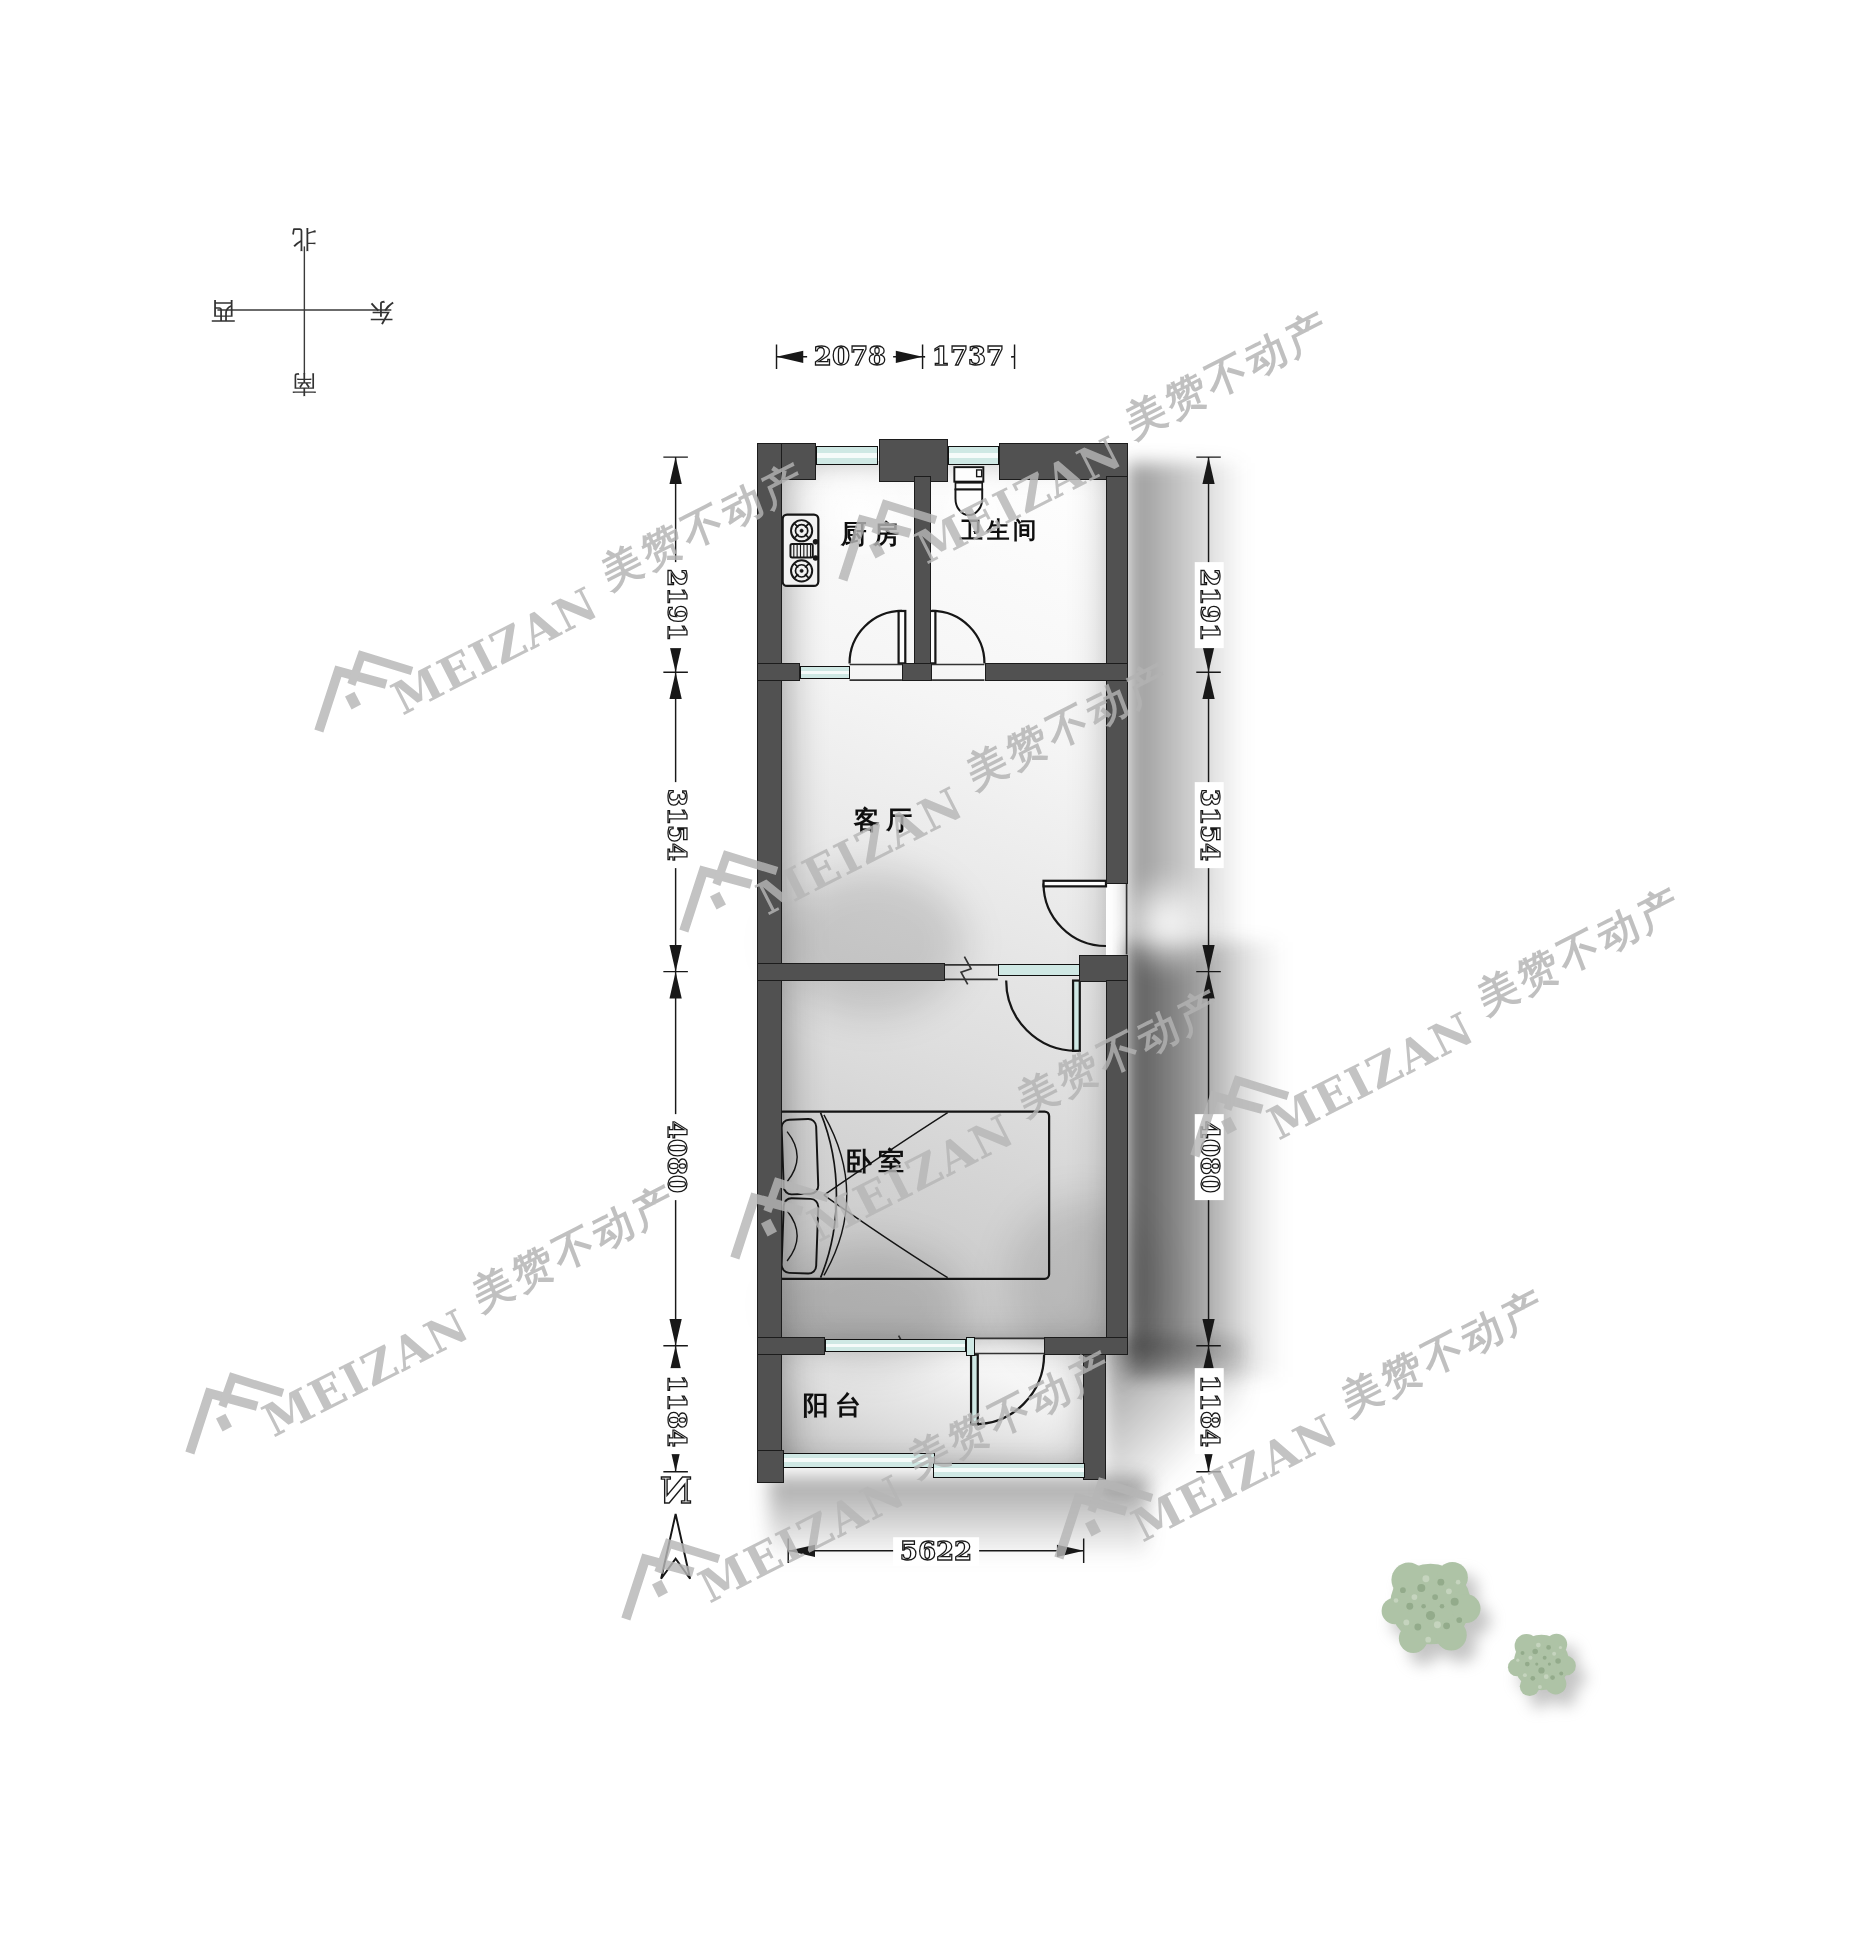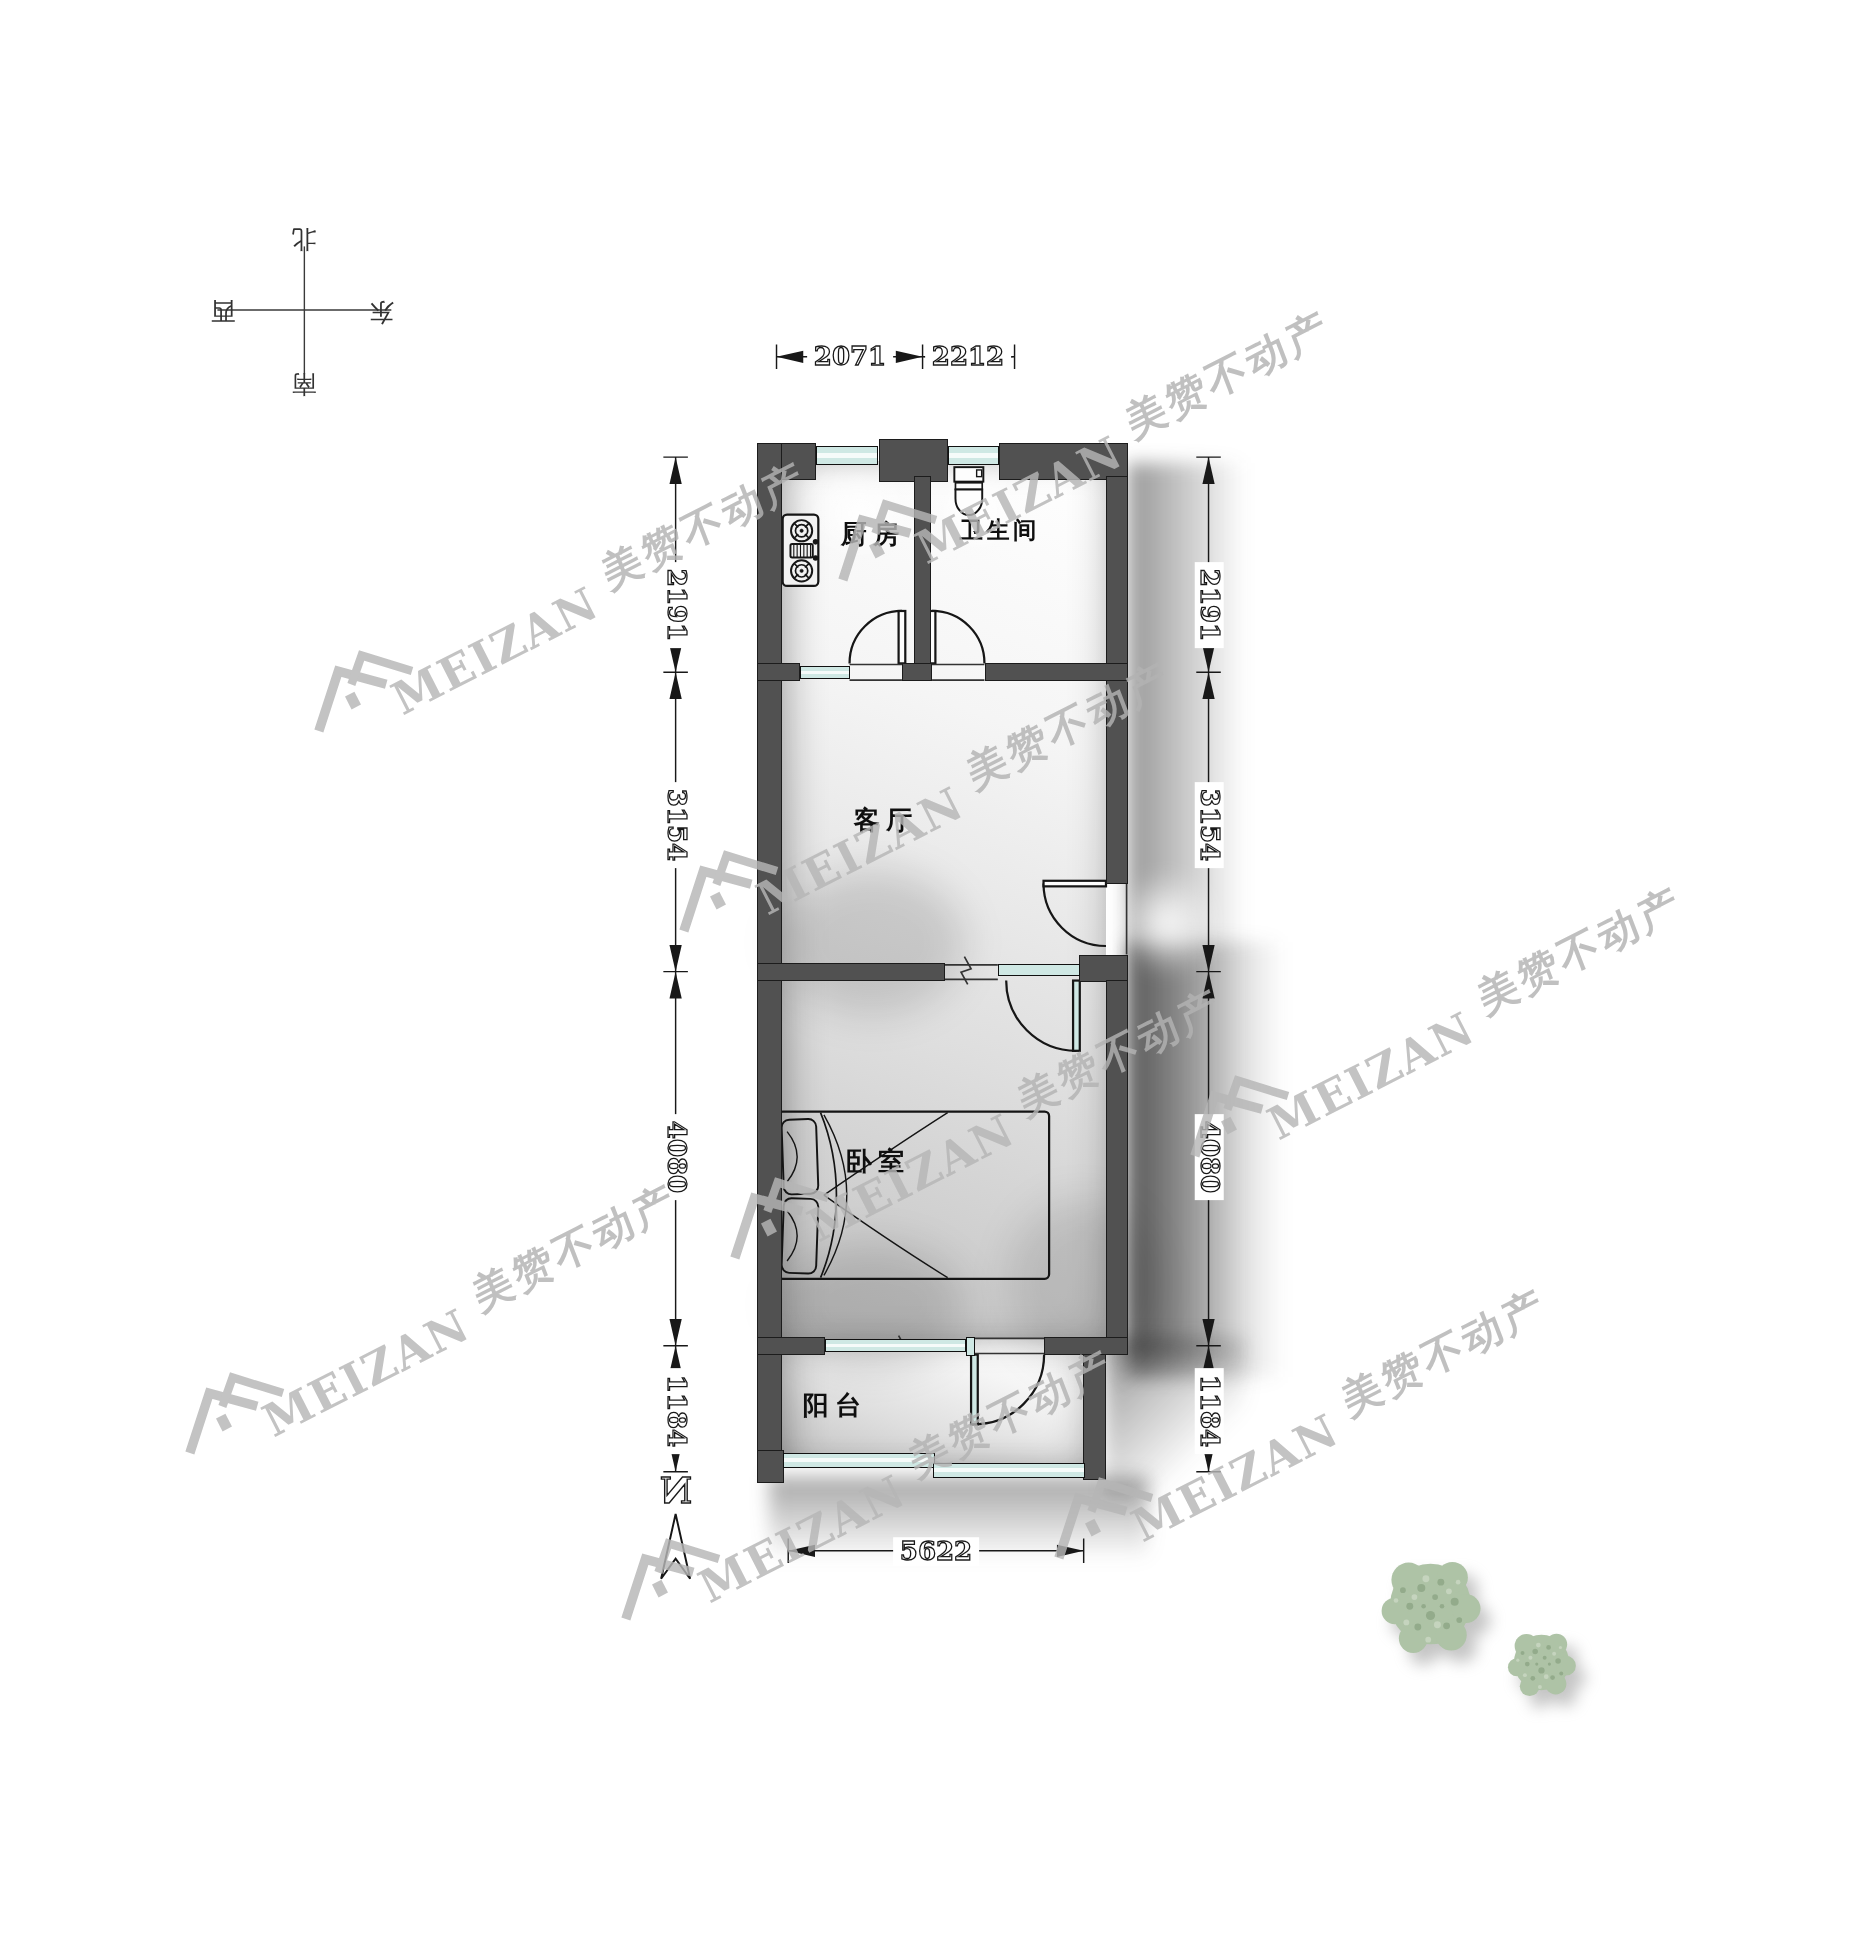--- a/index.html
+++ b/index.html
@@ -207,22 +207,22 @@
       <path d="M2168,1743 L2157,1695 L2179,1695 Z"></path>
         <path d="M2168,1743 L2157,1791 L2179,1791 Z"></path>
       <path d="M2168,2414 L2157,2366 L2179,2366 Z"></path>
         <path d="M2168,2414 L2157,2462 L2179,2462 Z"></path>
       <path d="M2168,2640 L2157,2592 L2179,2592 Z"></path>
       <path d="M1414,2782 L1462,2771 L1462,2793 Z"></path>
       <path d="M1944,2782 L1896,2771 L1896,2793 Z"></path>
     </g>
   </svg>
 
-  <div class="dim-label" style="left:850px;top:357px;">2071</div>
-  <div class="dim-label" style="left:968px;top:357px;">2212</div>
+  <div class="dim-label" style="left:850px;top:357px;">2078</div>
+  <div class="dim-label" style="left:968px;top:357px;">1737</div>
   <div class="dim-label v" style="left:676px;top:605px;">2191</div>
   <div class="dim-label v" style="left:676px;top:825px;">3154</div>
   <div class="dim-label v" style="left:676px;top:1157px;">4080</div>
   <div class="dim-label v" style="left:676px;top:1411px;">1184</div>
   <div class="dim-label v" style="left:1209px;top:605px;">2191</div>
   <div class="dim-label v" style="left:1209px;top:825px;">3154</div>
   <div class="dim-label v" style="left:1209px;top:1157px;">4080</div>
   <div class="dim-label v" style="left:1209px;top:1411px;">1184</div>
   <div class="dim-label" style="left:936px;top:1552px;">5622</div>
 

